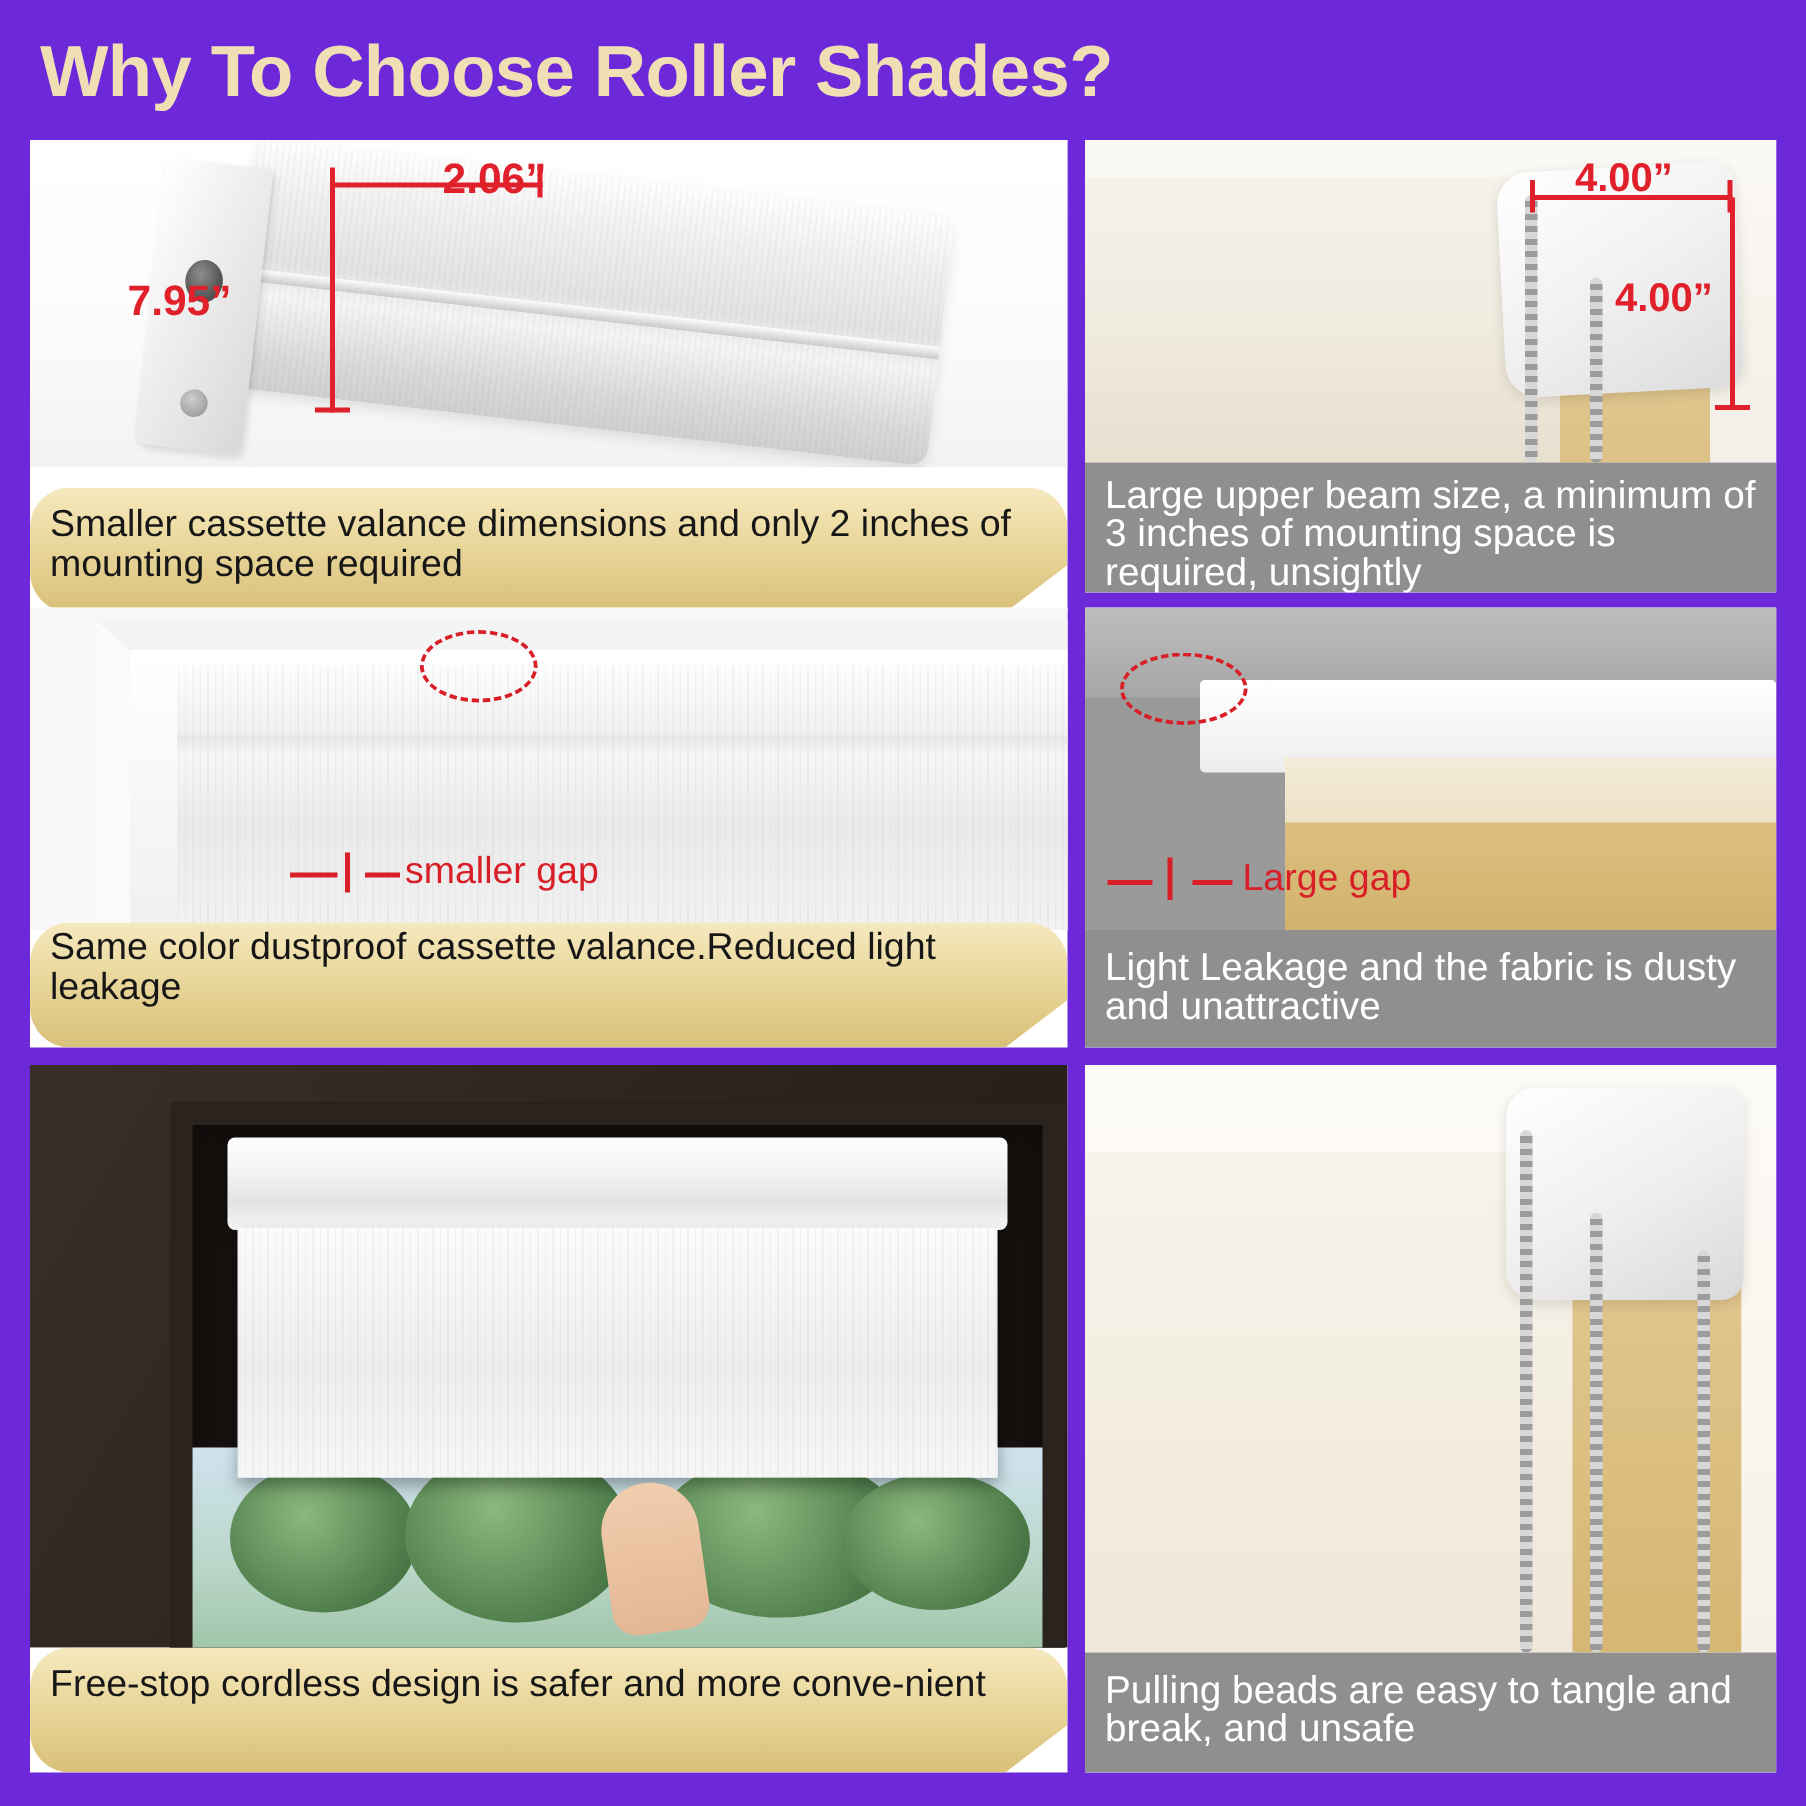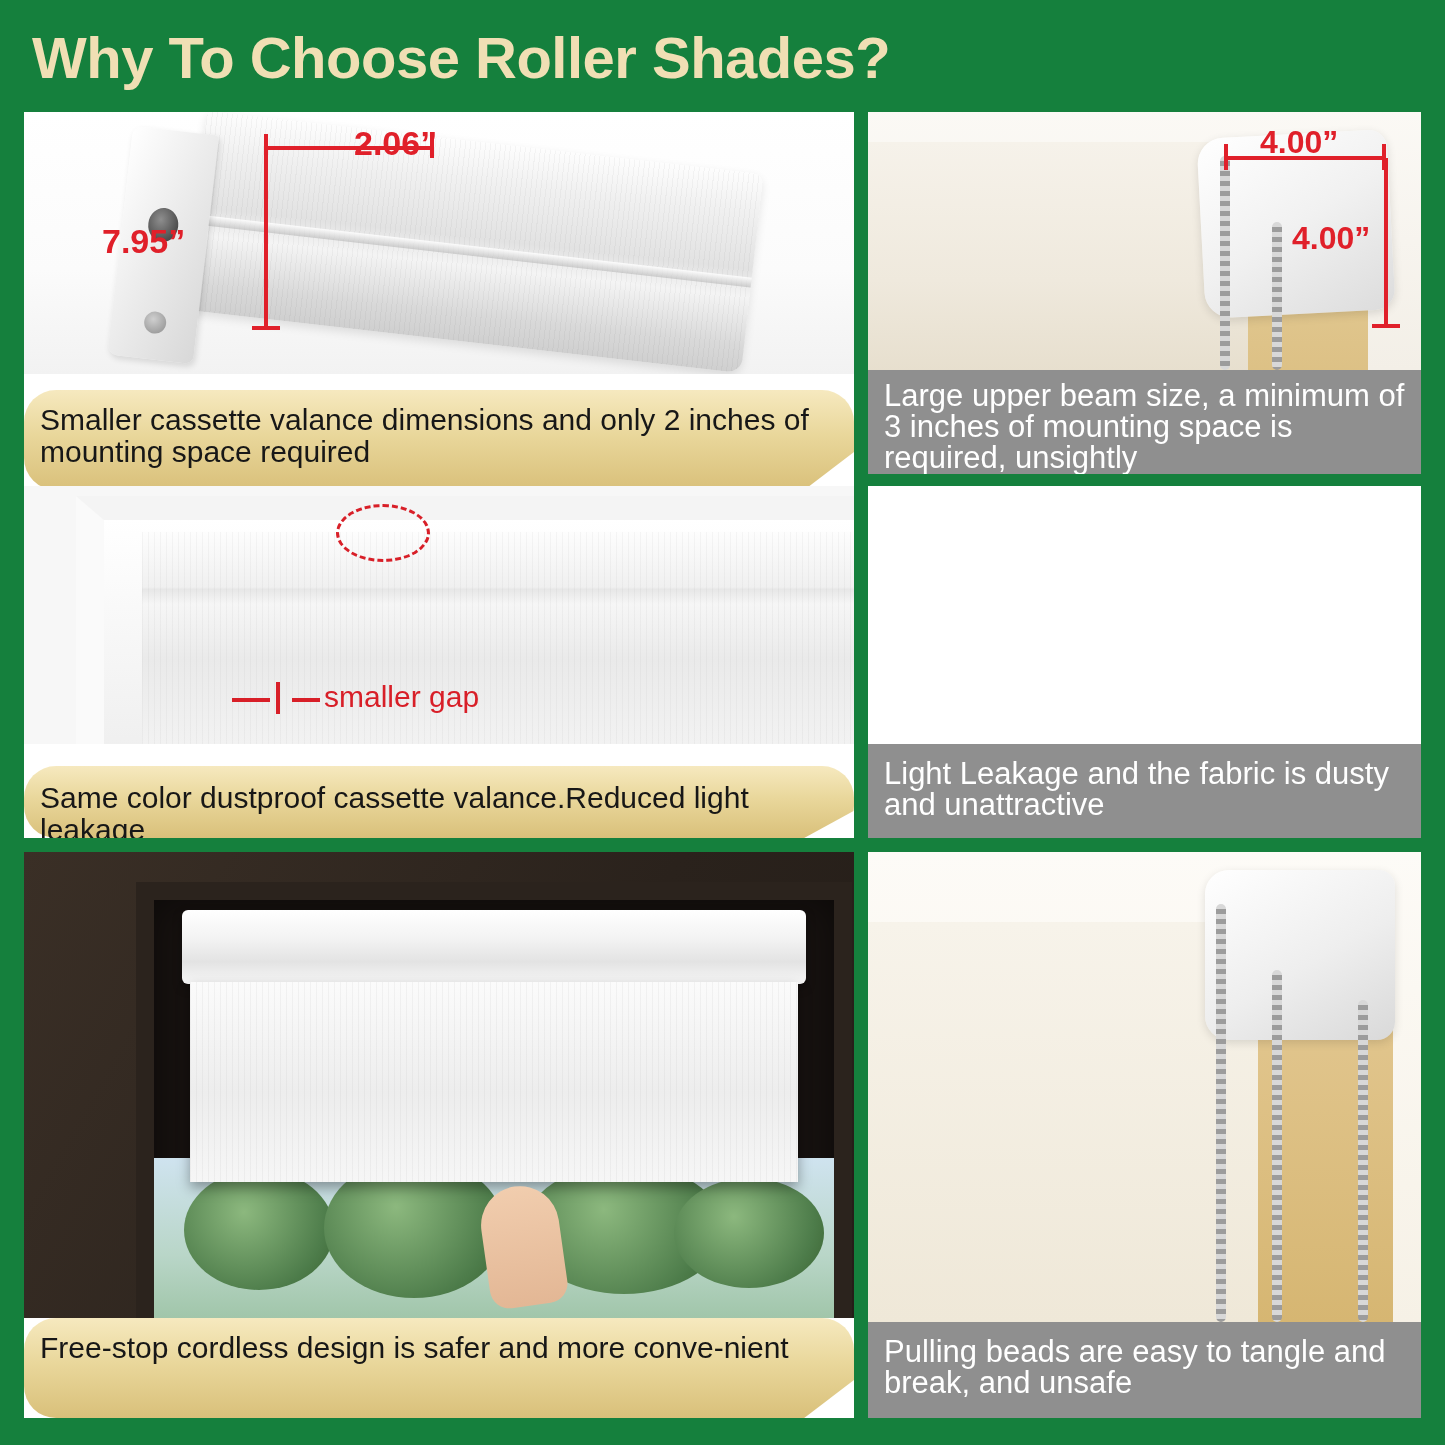--- a/index.html
+++ b/index.html
@@ -10,21 +10,21 @@
   body {
     width: 1445px;
     height: 1445px;
     font-family: "Liberation Sans", sans-serif;
     overflow: hidden;
   }
   .page {
     position: relative;
     width: 1445px;
     height: 1445px;
-    background: #15803d;
+    background: #6d28d9;
     box-sizing: border-box;
   }
   .headline {
     position: absolute;
     left: 32px;
     top: 24px;
     font-size: 58px;
     font-weight: bold;
     letter-spacing: -0.5px;
     color: #f0dfb4;
@@ -292,24 +292,36 @@
     <div class="photo" style="height:258px;">
       <div class="p3-bg"></div>
       <div class="frame-out"></div>
       <div class="shade-fabric"></div>
       <div class="dash-ellipse" style="left:312px; top:18px; width:88px; height:52px;"></div>
       <div class="arrow-h" style="left:208px; top:212px; width:38px;"></div>
       <div class="arrow-h" style="left:268px; top:212px; width:28px;"></div>
       <div class="dim-line-v" style="left:252px; top:196px; width:4px; height:32px; background:#d81f28;"></div>
       <div class="gap-label" style="left:300px; top:194px;">smaller gap</div>
     </div>
-    <div class="caption gold bevel" style="height:72px; padding-top:16px;">Same color dustproof cassette valance.Reduced light leakage</div>
+    <div class="caption gold bevel" style="height:100px; padding-top:4px;">Same color dustproof cassette valance.Reduced light leakage</div>
   </div>
 
   <div class="card" style="left:868px; top:486px; width:553px; height:352px;">
+    <div class="photo" style="height:258px;">
+      <div class="p4-bg"></div>
+      <div class="p4-ceiling"></div>
+      <div class="p4-head"></div>
+      <div class="p4-fabric1"></div>
+      <div class="p4-fabric2"></div>
+      <div class="dash-ellipse" style="left:28px; top:36px; width:96px; height:52px;"></div>
+      <div class="arrow-h" style="left:18px; top:218px; width:36px;"></div>
+      <div class="arrow-h" style="left:86px; top:218px; width:32px;"></div>
+      <div class="dim-line-v" style="left:66px; top:200px; width:4px; height:34px; background:#d81f28;"></div>
+      <div class="gap-label" style="left:126px; top:200px;">Large gap</div>
+    </div>
     <div class="caption gray tight" style="height:94px; padding-top:14px; font-size:31px;">Light Leakage and the fabric is dusty and unattractive</div>
   </div>
 
   <div class="card" style="left:868px; top:852px; width:553px; height:566px;">
     <div class="photo" style="height:470px;">
       <div class="p6-bg"></div>
       <div class="p6-fab1"></div>
       <div class="p6-fab2"></div>
       <div class="p6-roll"></div>
       <div class="bead-chain" style="left:348px; top:52px; height:418px;"></div>

